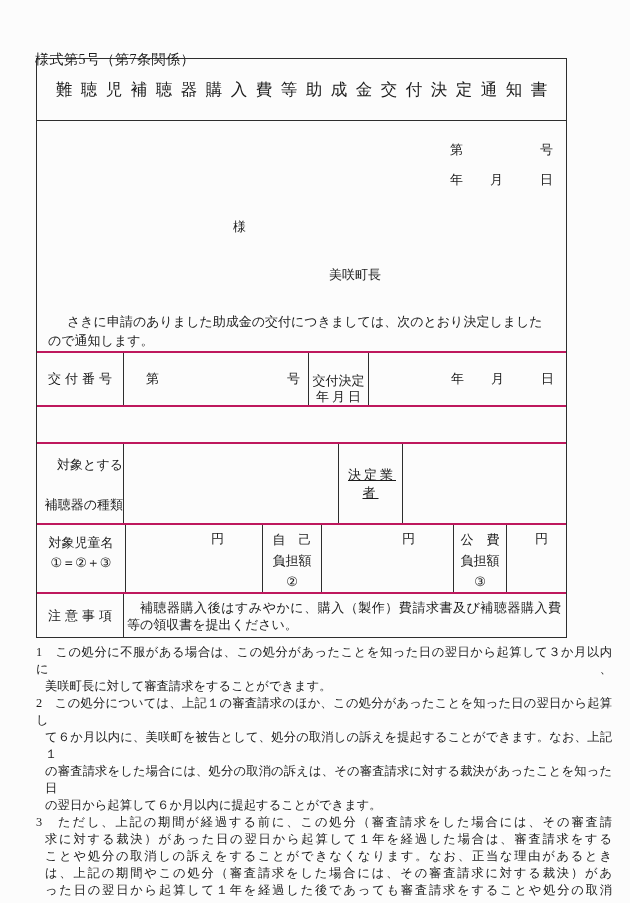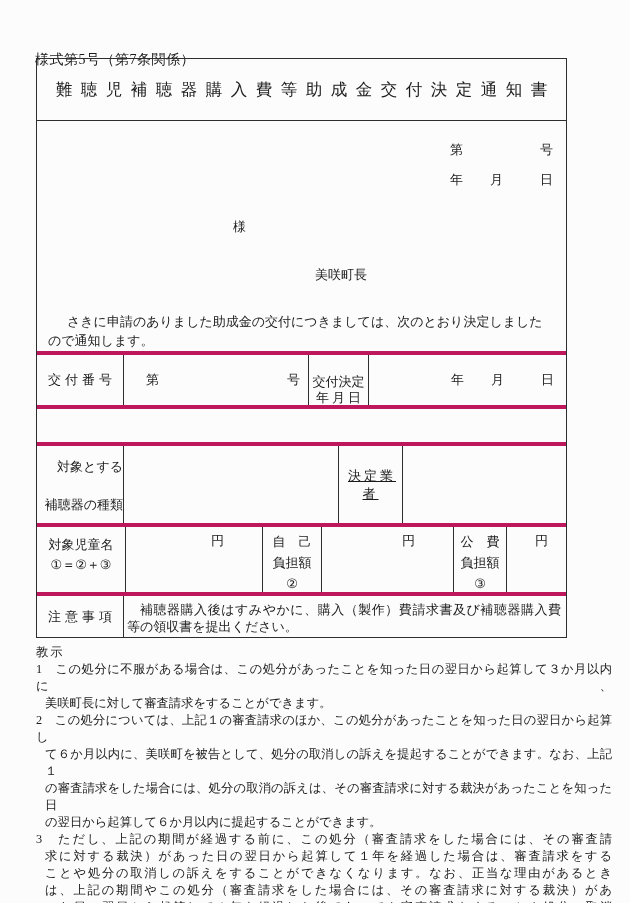--- a/index.html
+++ b/index.html
@@ -33,26 +33,26 @@
     position: relative; height: 231px;
     border-top: 1px solid #2e2e2e;
   }
   .abs { position: absolute; white-space: nowrap; }
   .doc-number-line { top: 20px; left: 0; right: 0; height: 16px; }
   .date-line      { top: 50px; left: 0; right: 0; height: 16px; }
   .pos-414 { position: absolute; left: 413px; }
   .pos-453 { position: absolute; left: 453px; }
   .pos-503 { position: absolute; left: 503px; }
   .honorific { top: 97px; left: 196px; }
-  .sender    { top: 145px; left: 278px; }
+  .sender    { top: 145px; left: 292px; }
   .body-par  { position: absolute; top: 191px; left: 11px; right: 9px; line-height: 19px; }
   .body-par .indent { text-indent: 19px; }
 
   
-  .trow { display: flex; border-top: 4px solid #be185d; align-items: stretch; }
+  .trow { display: flex; border-top: 2px solid #be185d; align-items: stretch; }
   .cell { border-left: 1px solid #2e2e2e; position: relative; }
   .cell:first-child { border-left: none; }
   .lab { display: flex; align-items: center; justify-content: center; text-align: center; }
   .r1 { height: 54px; } .r2 { height: 37px; } .r3 { height: 81px; }
   .r4 { height: 69px; } .r5 { height: 45px; }
   .w86 { width: 86px; } .w185 { width: 185px; } .w60 { width: 60px; }
   .w88 { width: 88px; } .w117 { width: 117px; } .w59 { width: 59px; }
   .w112 { width: 112px; } .w53 { width: 53px; }
   .w215 { width: 215px; } .w64 { width: 64px; text-decoration: underline; }
   .grow { flex: 1; }
@@ -179,21 +179,20 @@
       <div class="cell lab ls4 w86">注意事項</div>
       <div class="cell grow notes-text">
         <div class="l1">補聴器購入後はすみやかに、購入（製作）費請求書及び補聴器購入費</div>
         <div>等の領収書を提出ください。</div>
       </div>
     </div>
 
   </div>
 
   <div class="kyoji">
-    <div class="kyoji-heading">教示</div>
     <div>
         <div class="ky-line first fill">1　この処分に不服がある場合は、この処分があったことを知った日の翌日から起算して３か月以内に、</div>
         <div class="ky-line">美咲町長に対して審査請求をすることができます。</div>
         <div class="ky-line first fill">2　この処分については、上記１の審査請求のほか、この処分があったことを知った日の翌日から起算し</div>
         <div class="ky-line fill">て６か月以内に、美咲町を被告として、処分の取消しの訴えを提起することができます。なお、上記１</div>
         <div class="ky-line fill">の審査請求をした場合には、処分の取消の訴えは、その審査請求に対する裁決があったことを知った日</div>
         <div class="ky-line">の翌日から起算して６か月以内に提起することができます。</div>
         <div class="ky-line first fill">3　ただし、上記の期間が経過する前に、この処分（審査請求をした場合には、その審査請</div>
         <div class="ky-line fill">求に対する裁決）があった日の翌日から起算して１年を経過した場合は、審査請求をする</div>
         <div class="ky-line fill">ことや処分の取消しの訴えをすることができなくなります。なお、正当な理由があるとき</div>

